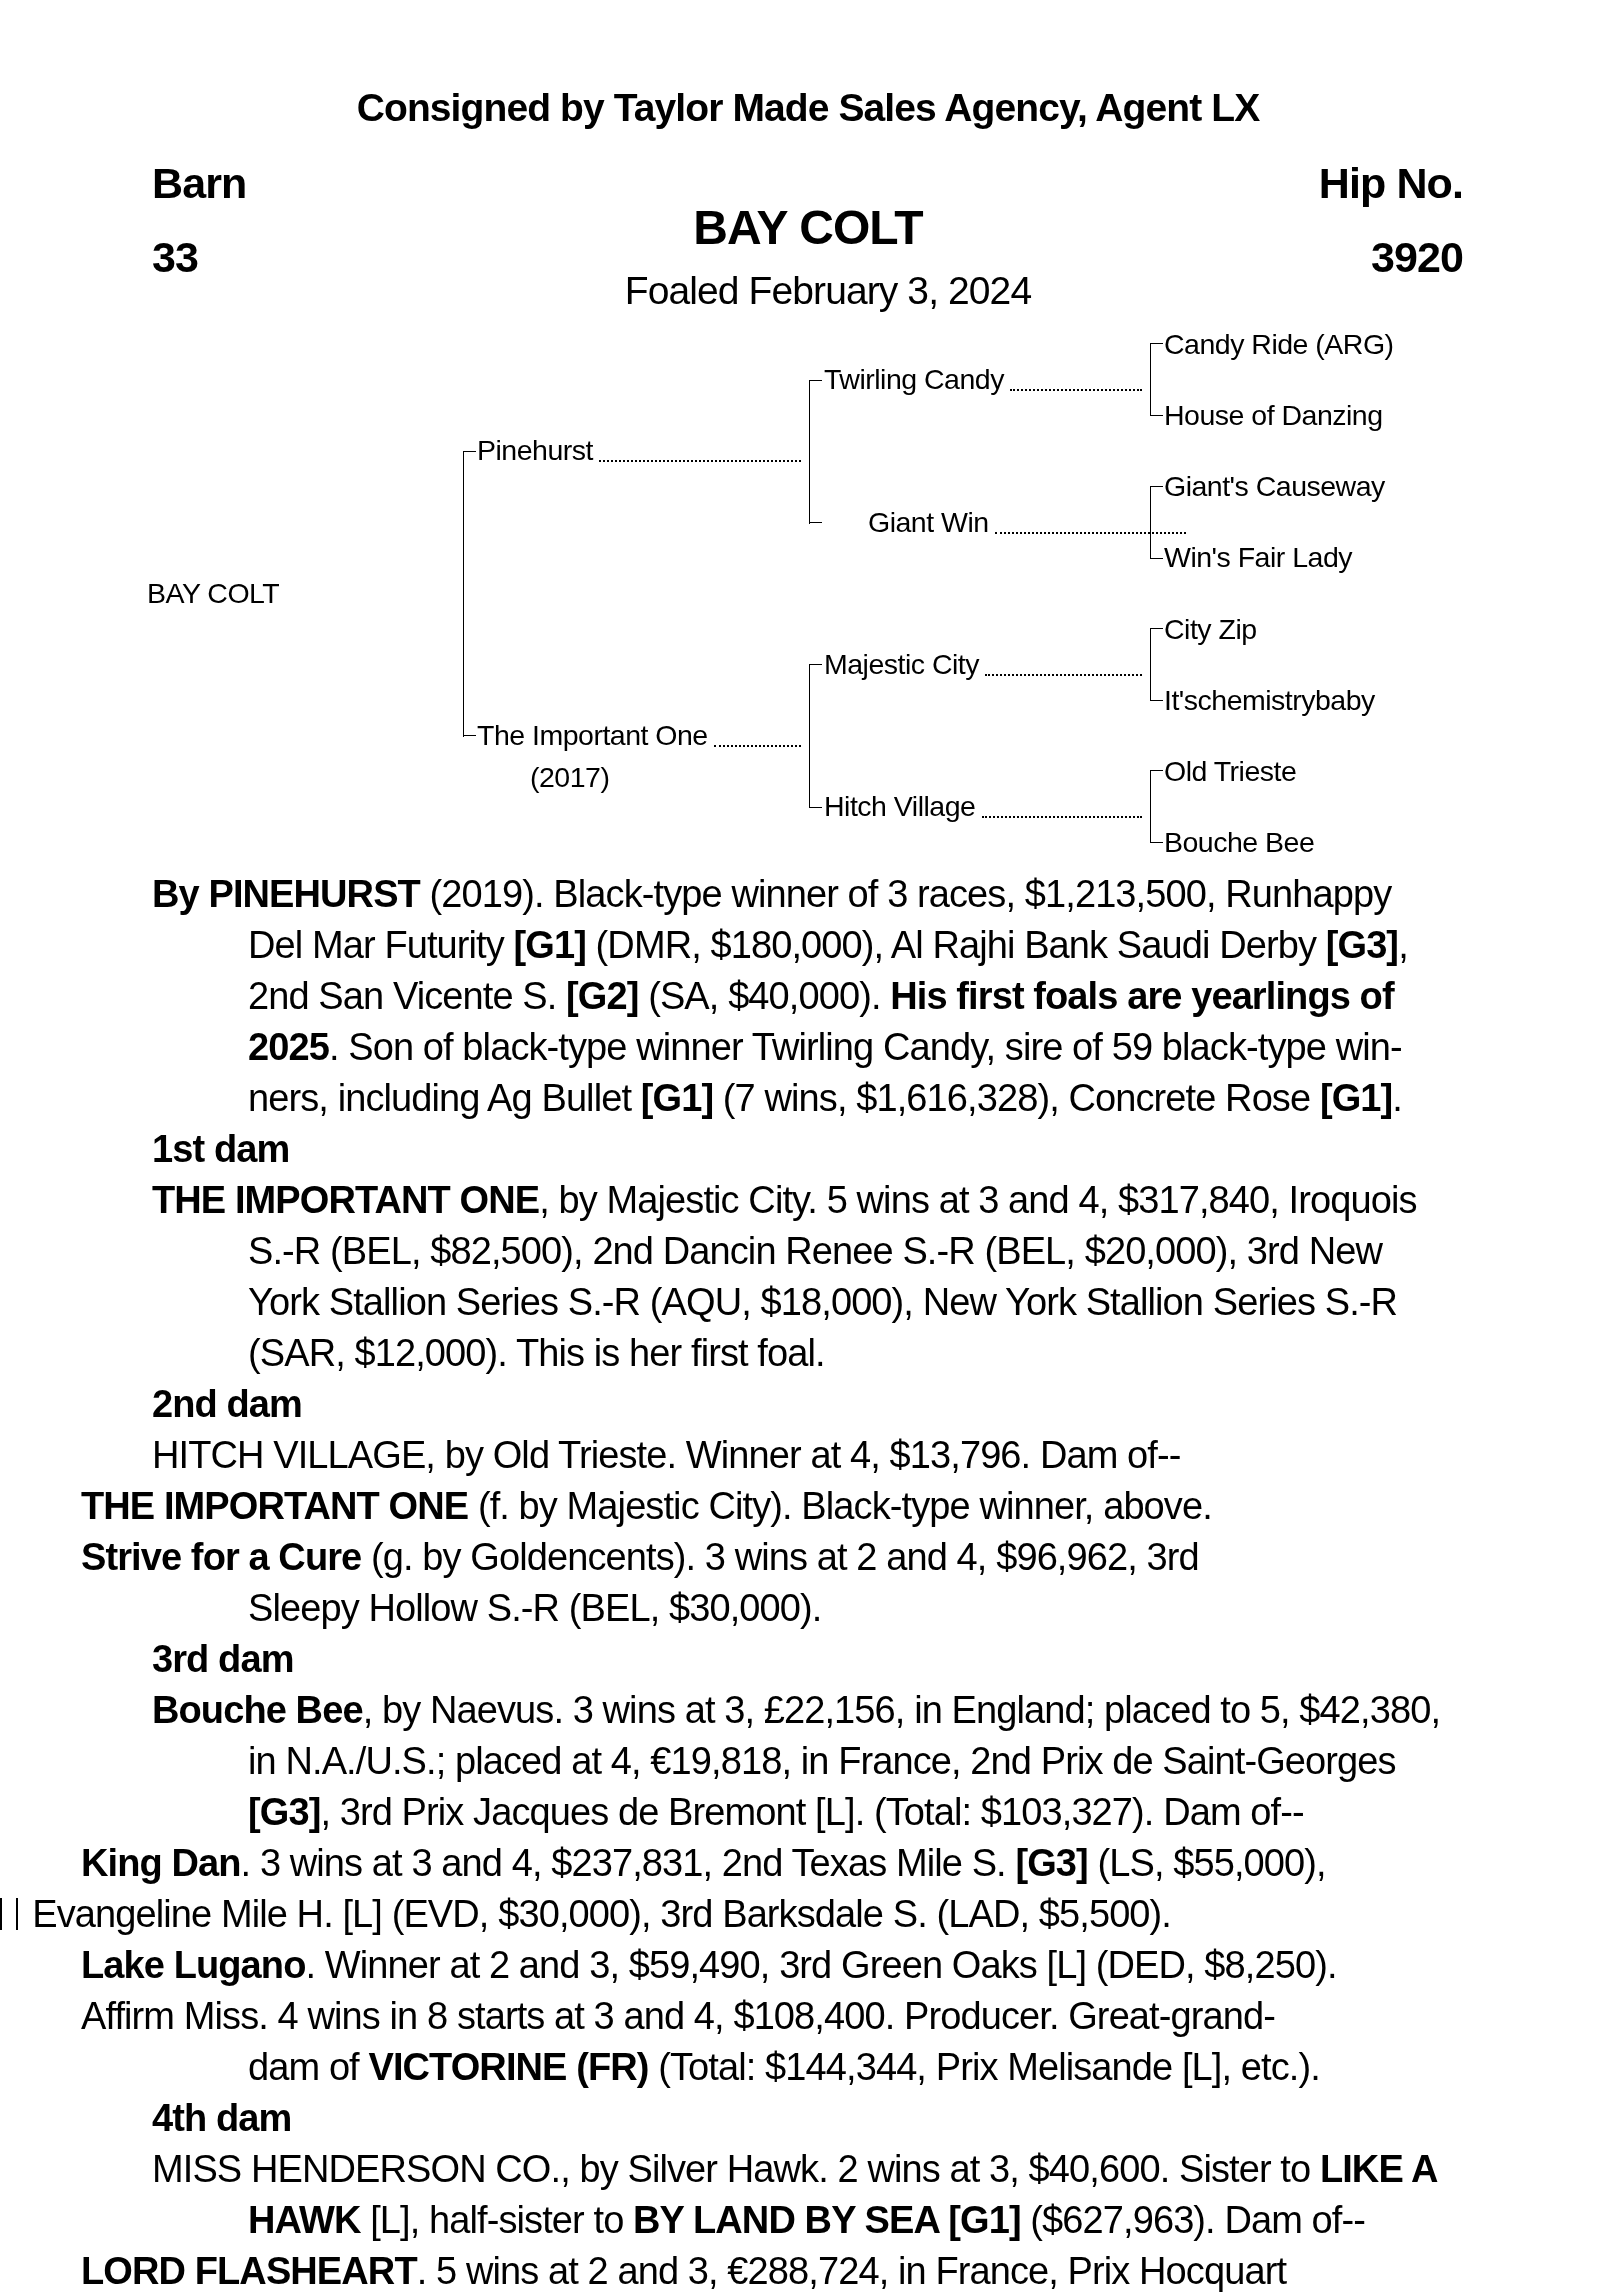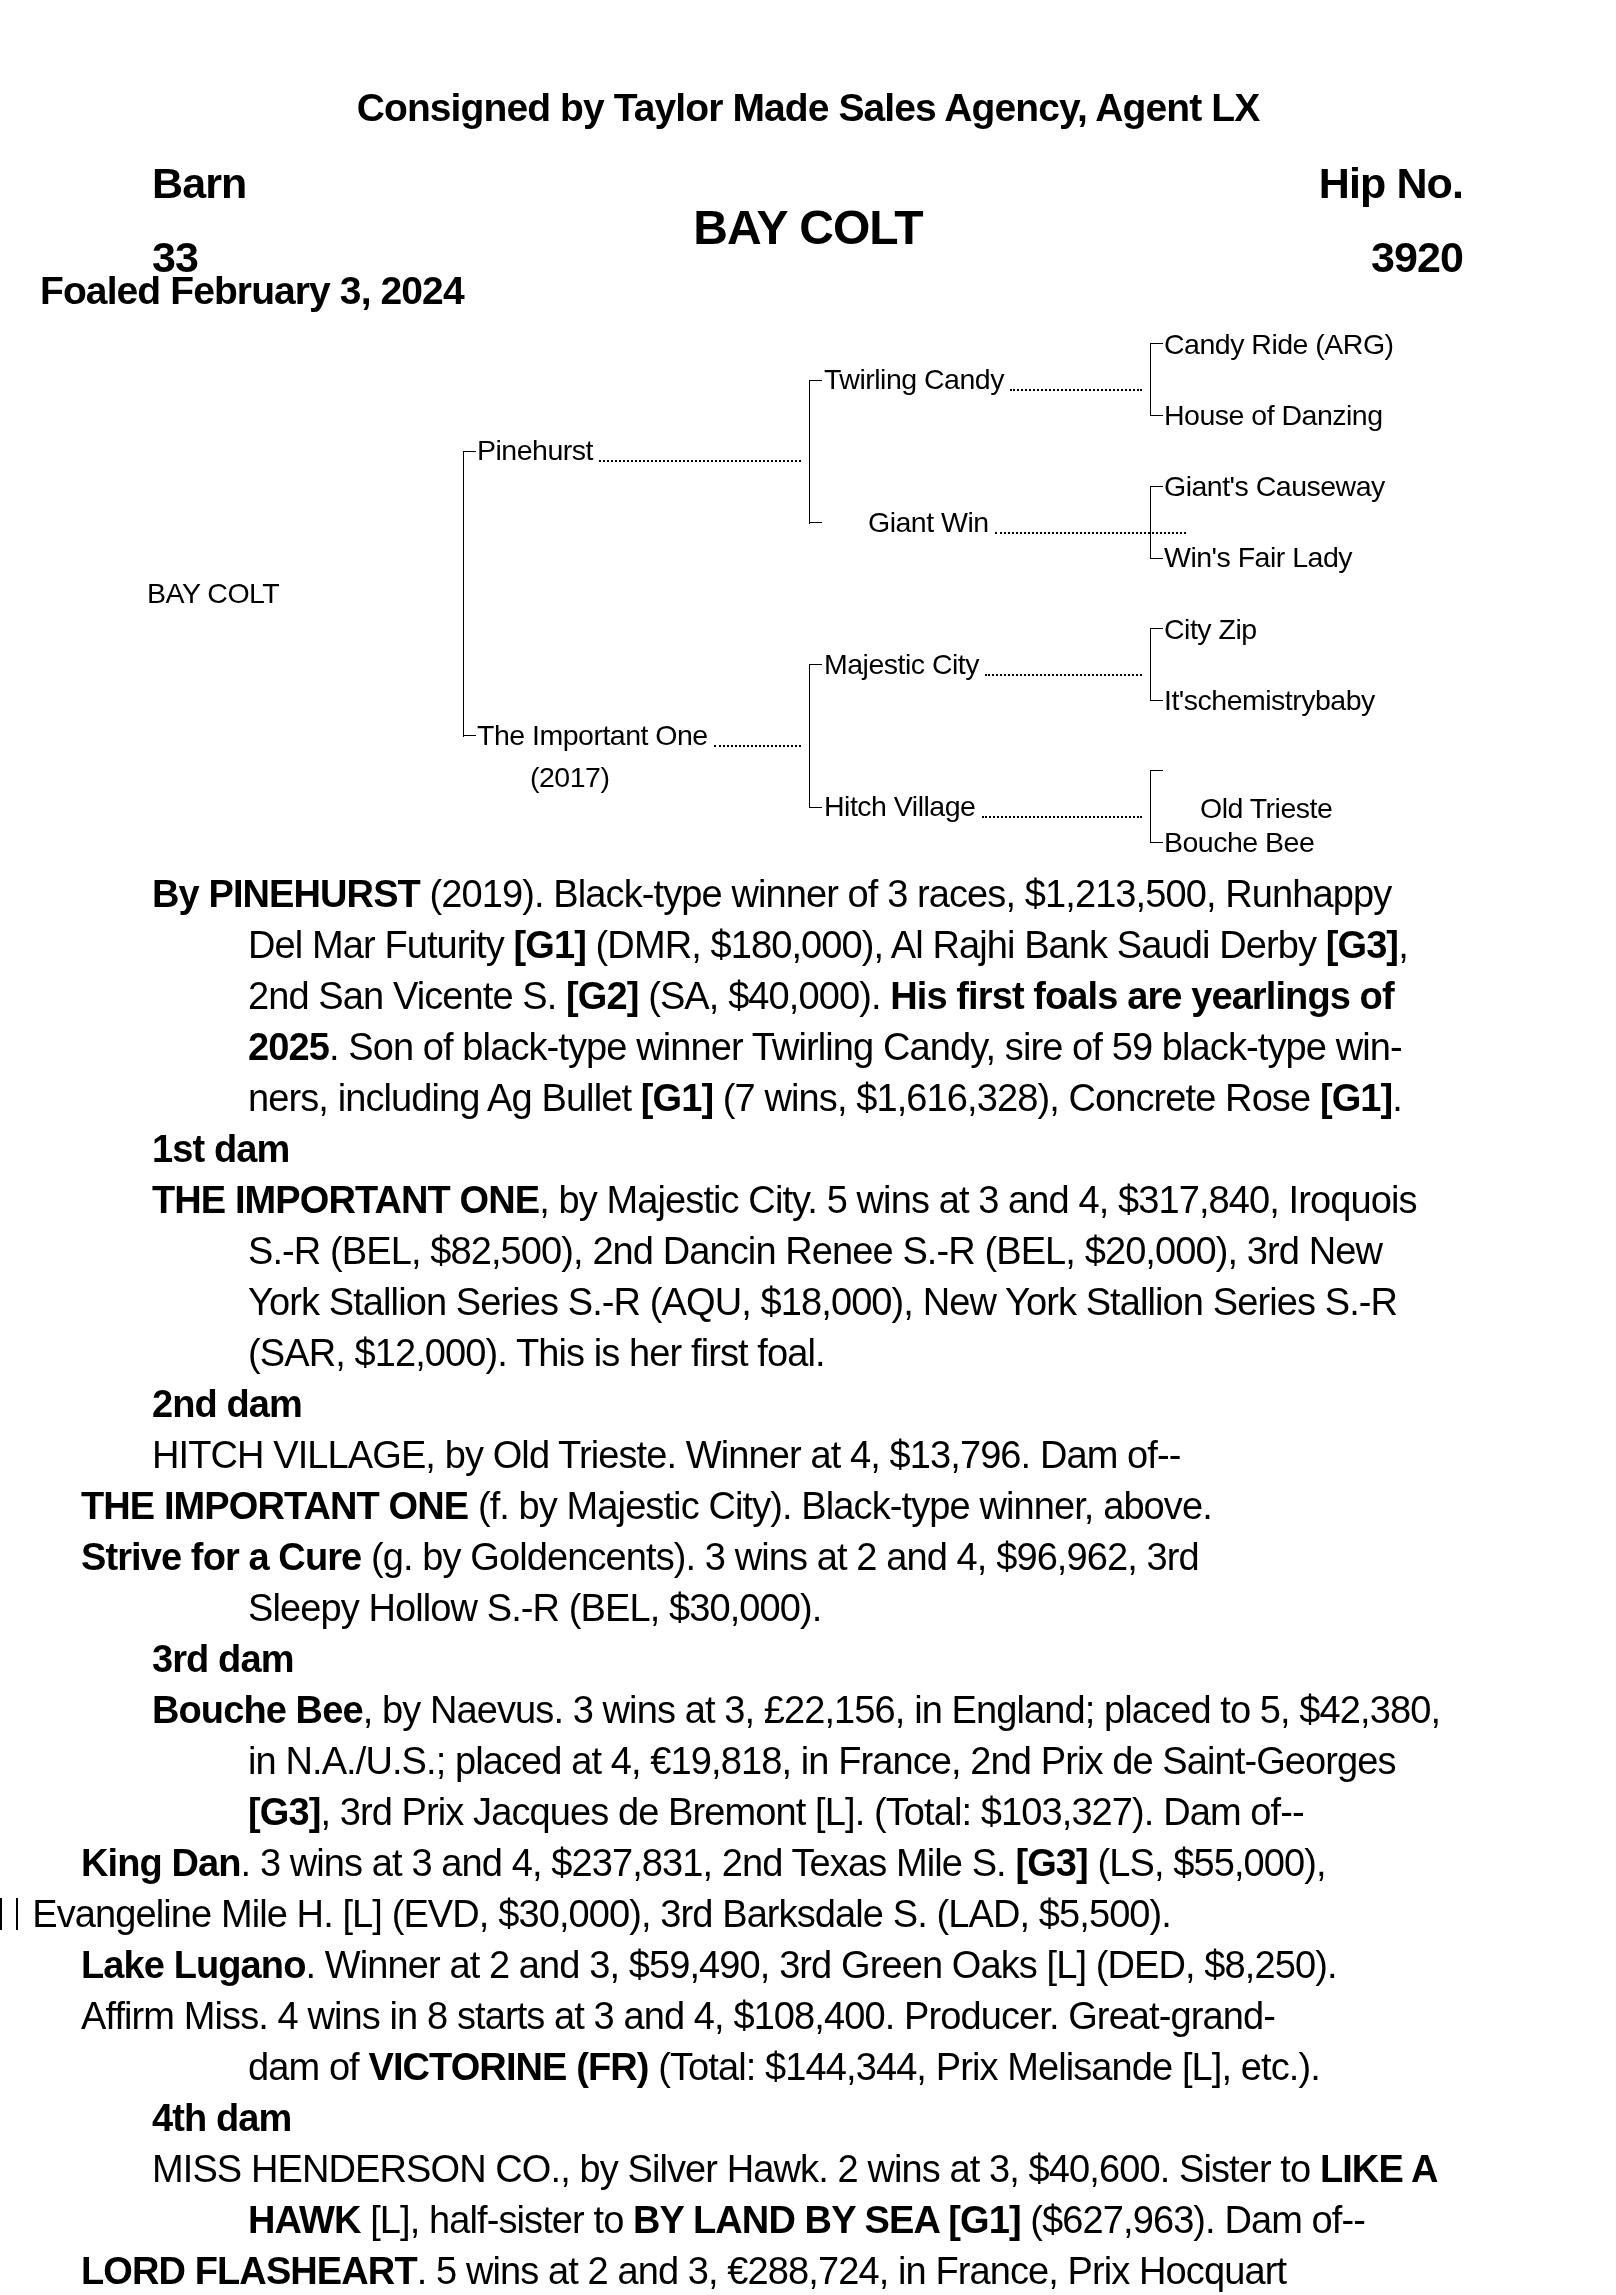--- a/index.html
+++ b/index.html
@@ -8,22 +8,22 @@
 
   
   .hdr-consigned{position:absolute;top:86px;left:0;right:0;text-align:center;
                  font-size:39px;font-weight:bold;letter-spacing:-0.9px;}
   .hdr-barn-label{position:absolute;top:159px;left:152px;font-size:43px;font-weight:bold;letter-spacing:-0.9px;}
   .hdr-barn-value{position:absolute;top:233px;left:152px;font-size:43px;font-weight:bold;letter-spacing:-0.9px;}
   .hdr-hip-label{position:absolute;top:159px;right:153px;font-size:43px;font-weight:bold;letter-spacing:-0.9px;text-align:right;}
   .hdr-hip-value{position:absolute;top:233px;right:153px;font-size:43px;font-weight:bold;letter-spacing:-0.9px;text-align:right;}
   .hdr-title{position:absolute;top:200px;left:0;right:0;text-align:center;
              font-size:48px;font-weight:bold;letter-spacing:-0.9px;}
-  .hdr-foaled{position:absolute;top:269px;left:0;right:0;text-align:left;
-              font-size:39px;font-weight:bold;letter-spacing:-0.9px;margin-left:40px;}
+  .hdr-foaled{position:absolute;top:269px;left:0;right:0;text-align:center;
+              font-size:39px;font-weight:normal;letter-spacing:-0.9px;margin-left:40px;}
 
   
   .ped{position:absolute;top:0;left:0;width:1616px;height:872px;font-size:28.5px;letter-spacing:-0.5px;}
   .ped-row{position:absolute;display:flex;align-items:baseline;height:37px;line-height:37px;white-space:nowrap;}
   .ped-name{flex:0 0 auto;}
   .leader{flex:1 1 auto;border-bottom:2.8px dotted #000;margin-left:6.4px;align-self:flex-end;margin-bottom:7.3px;height:0;}
   .v{position:absolute;width:1.4px;background:#000;}
   .arm{position:absolute;height:1.4px;background:#000;}
 
   
@@ -97,21 +97,21 @@
       </div>
     <div class="ped-row" style="left:1164px;top:539px;width:413px;">
       <span class="ped-name">Win's Fair Lady</span>
       </div>
     <div class="ped-row" style="left:1164px;top:611px;width:413px;">
       <span class="ped-name">City Zip</span>
       </div>
     <div class="ped-row" style="left:1164px;top:682px;width:413px;">
       <span class="ped-name">It'schemistrybaby</span>
       </div>
-    <div class="ped-row" style="left:1164px;top:790px;width:413px;margin-left:36px;">
+    <div class="ped-row" style="left:1164px;top:753px;width:413px;">
       <span class="ped-name">Old Trieste</span>
       </div>
     <div class="ped-row" style="left:1164px;top:824px;width:413px;">
       <span class="ped-name">Bouche Bee</span>
       </div>
 
     <div class="v" style="left:463px;top:451px;height:286px;"></div>
     <div class="arm" style="left:463px;top:451px;width:13px;"></div>
     <div class="arm" style="left:463px;top:735px;width:13px;"></div>
 

